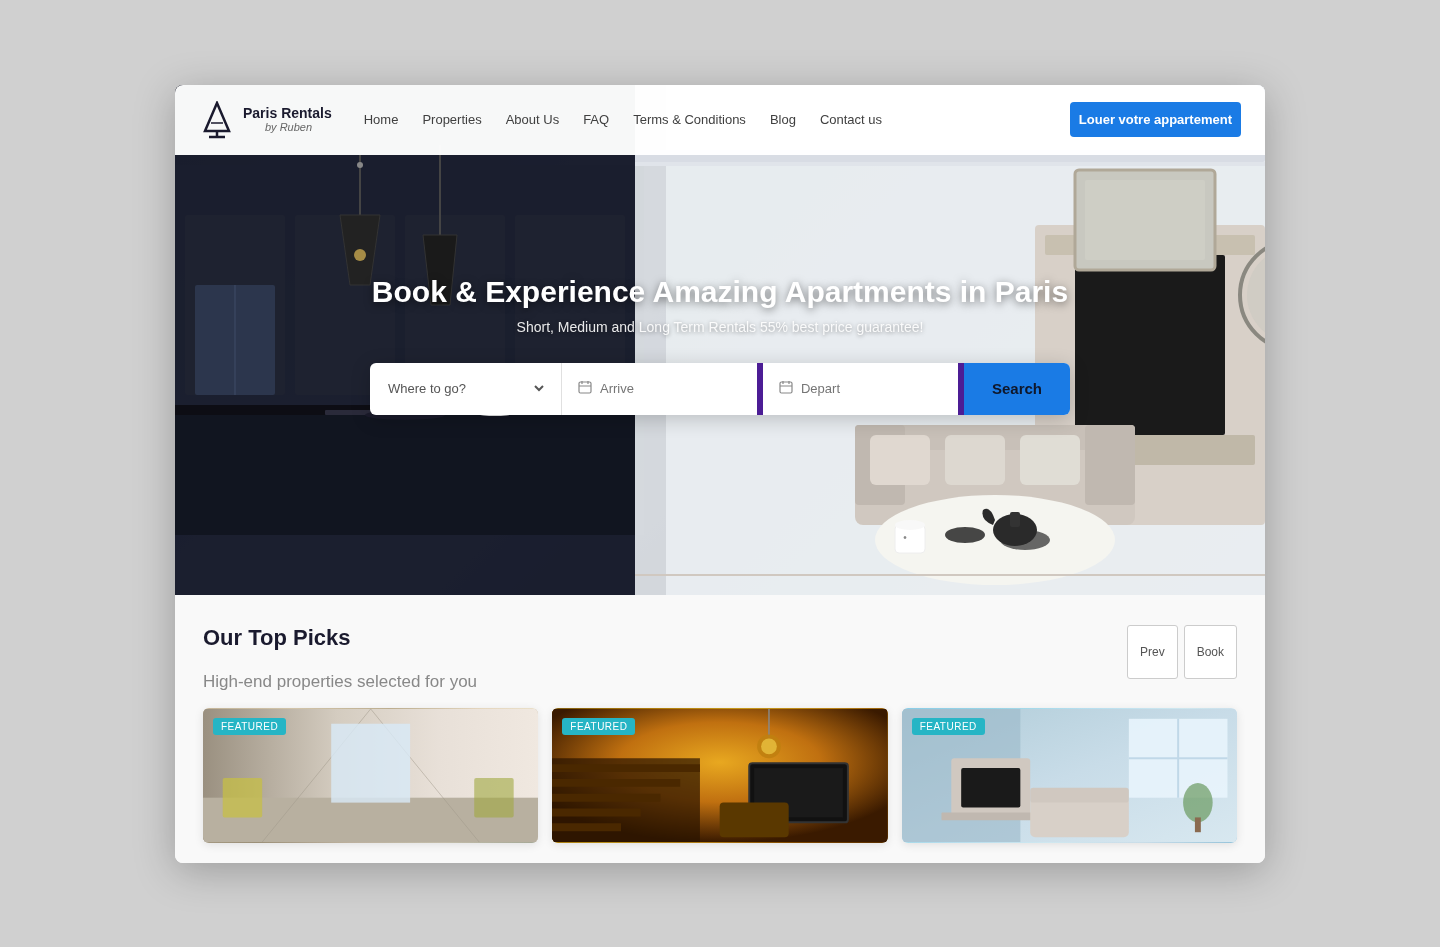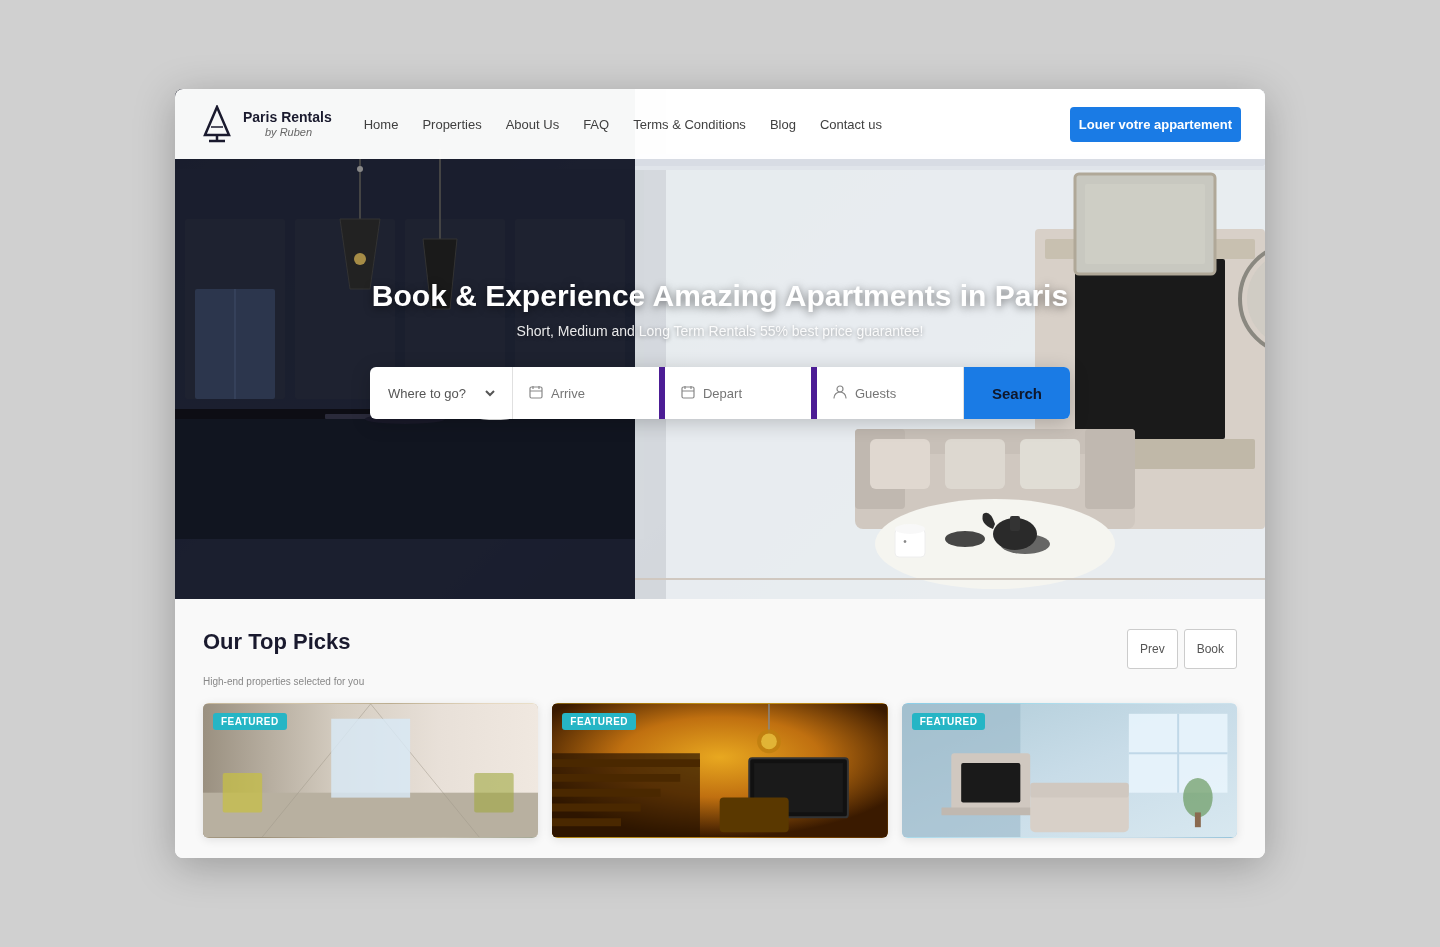--- a/index.html
+++ b/index.html
@@ -243,33 +243,33 @@
       justify-content: space-between;
       align-items: flex-start;
       margin-bottom: 16px;
     }
     .top-picks-title {
       font-size: 22px;
       font-weight: 700;
       color: #1a1a2e;
     }
     .top-picks-subtitle {
-      font-size: 10px;
+      font-size: 17px;
       color: #888;
       margin-top: 21px;
     }
     .nav-buttons {
       display: flex;
       gap: 6px;
       align-items: center;
     }
     .nav-btn {
       background: #fff;
       border: 1px solid #ccc;
-      padding: 12px 12px;
+      padding: 19px 12px;
       font-size: 12px;
       border-radius: 3px;
       cursor: pointer;
       color: #555;
     }
 
     
     .cards-grid {
       display: flex;
       gap: 14px;
@@ -308,21 +308,21 @@
       width: 100%;
       height: 100%;
     }
     .featured-badge {
       position: absolute;
       top: 10px;
       left: 10px;
       background: #26b5c5;
       color: #fff;
       font-size: 10px;
-      font-weight: 700;
+      font-weight: 400;
       padding: 3px 8px;
       border-radius: 3px;
       text-transform: uppercase;
       letter-spacing: 0.5px;
     }
   </style>
 </head>
 <body>
 
 <div class="browser-window">
@@ -467,29 +467,20 @@
             <svg width="14" height="14" viewBox="0 0 14 14" fill="none">
               <rect x="1" y="2" width="12" height="11" rx="1.5" stroke="#888" stroke-width="1.2"></rect>
               <line x1="4" y1="1" x2="4" y2="4" stroke="#888" stroke-width="1.2"></line>
               <line x1="10" y1="1" x2="10" y2="4" stroke="#888" stroke-width="1.2"></line>
               <line x1="1" y1="6" x2="13" y2="6" stroke="#888" stroke-width="1.2"></line>
             </svg>
           </span>
           <input type="text" placeholder="Depart" style="">
         </div>
 
-        <div class="search-field-guests">
-          <span class="guest-icon">
-            <svg width="14" height="14" viewBox="0 0 14 14" fill="none">
-              <circle cx="7" cy="4" r="3" stroke="#888" stroke-width="1.2"></circle>
-              <path d="M1 13c0-3.3 2.7-6 6-6s6 2.7 6 6" stroke="#888" stroke-width="1.2" stroke-linecap="round"></path>
-            </svg>
-          </span>
-          <input type="text" placeholder="Guests" style="">
-        </div>
 
         <button class="search-btn">Search</button>
       </div>
     </div>
   </div>
 
   <div class="top-picks">
     <div class="top-picks-header">
       <div>
         <div class="top-picks-title">Our Top Picks</div>

